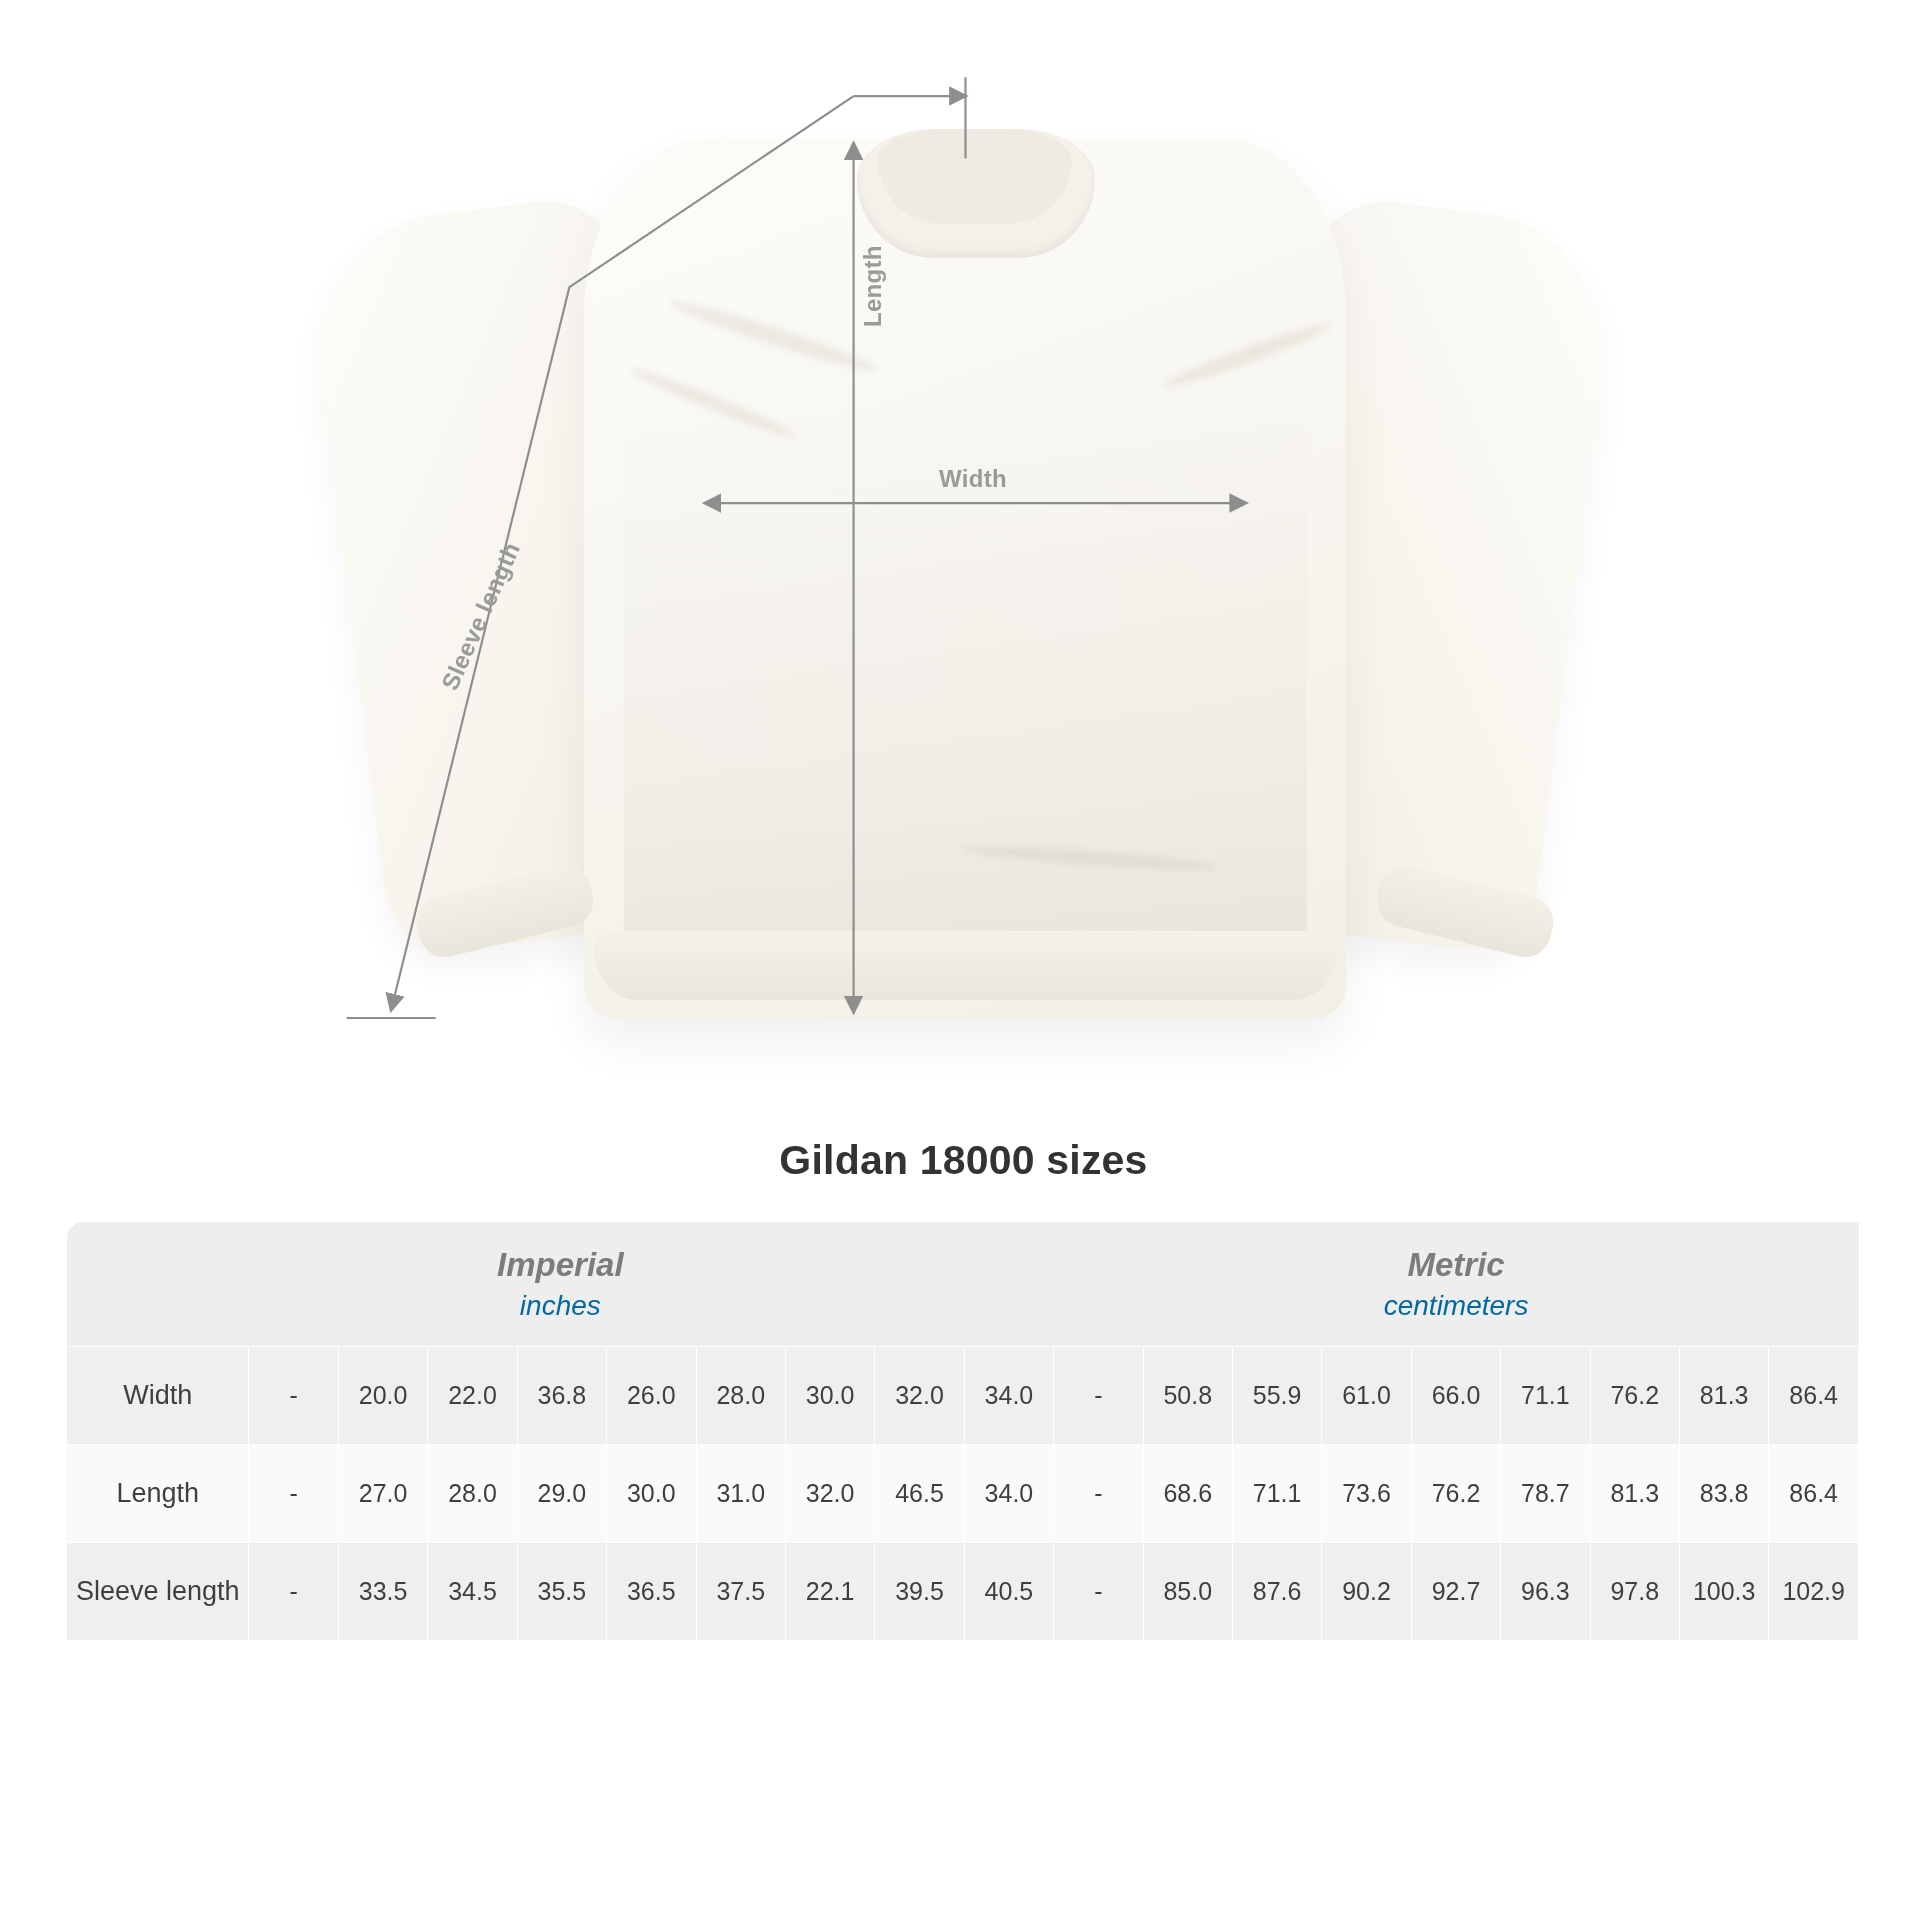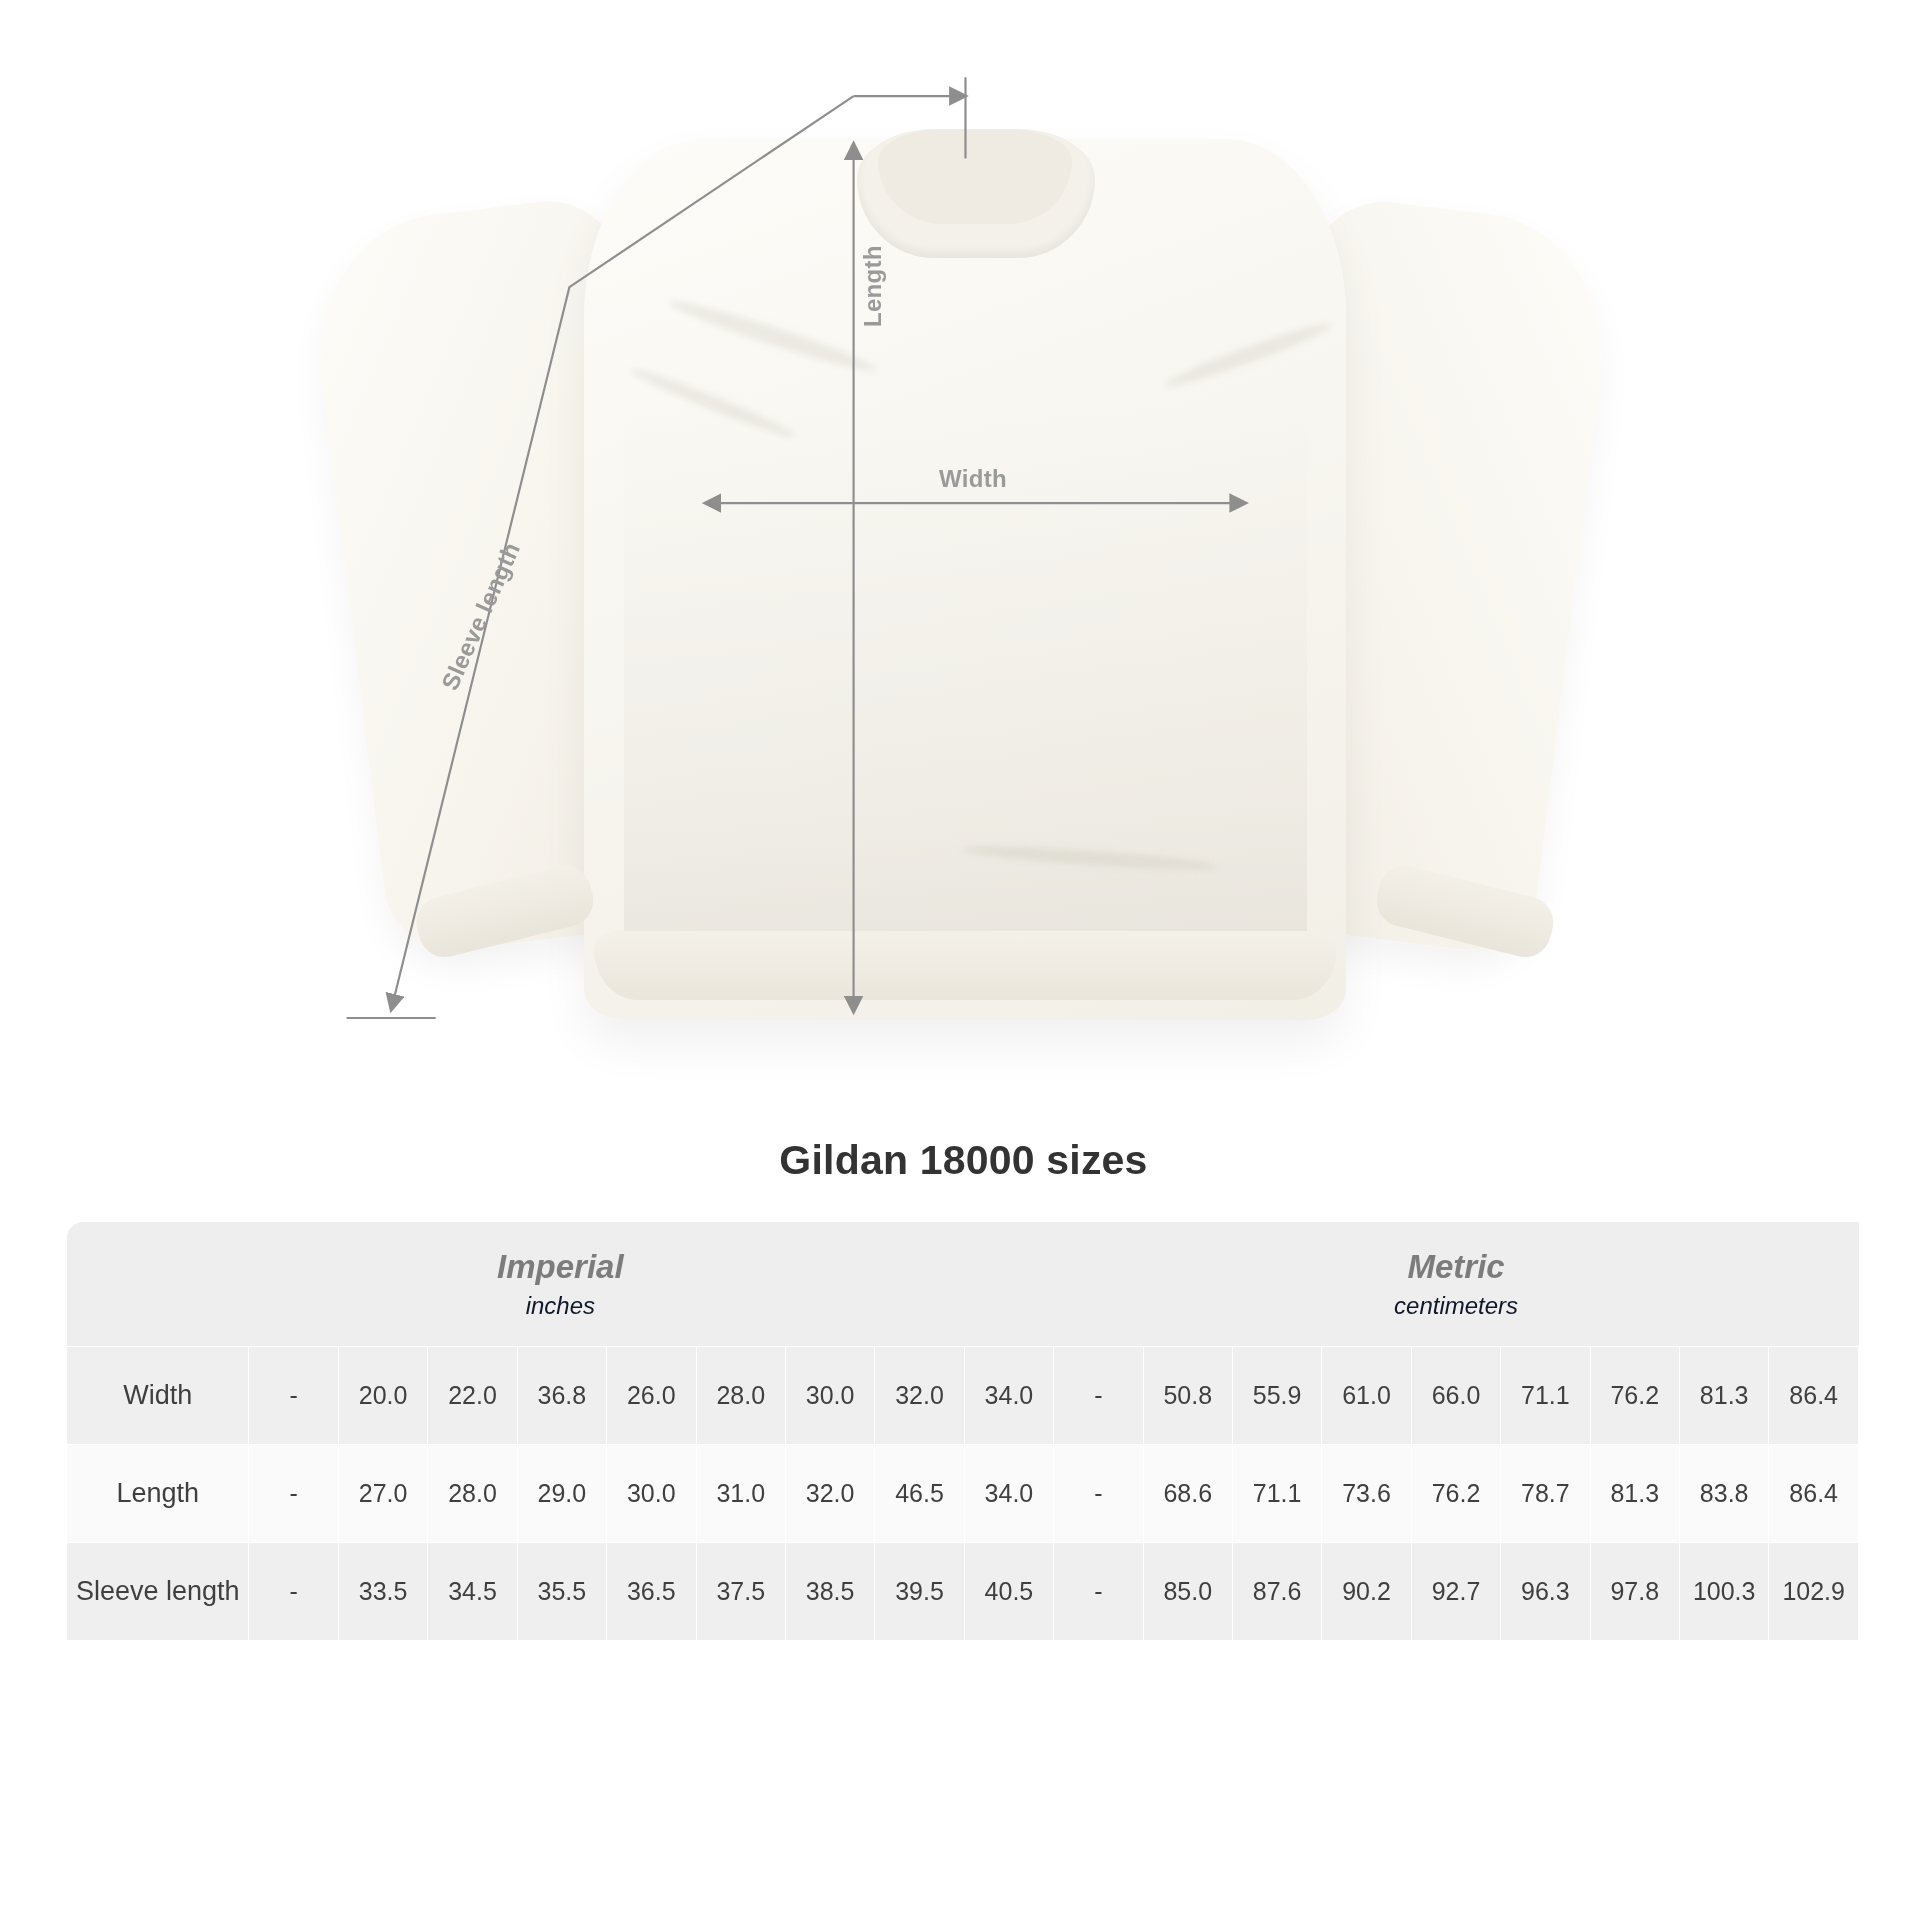--- a/index.html
+++ b/index.html
@@ -174,23 +174,23 @@
   }
   .unit-name {
     font-size: 33px;
     font-weight: bold;
     font-style: italic;
     color: #7c7c7c;
     display: block;
     margin-bottom: 8px;
   }
   .unit-sub {
-    font-size: 24px;
+    font-size: 28px;
     font-style: italic;
-    color: #0f172a;
+    color: #0369a1;
     display: block;
   }
   .hdr-row td {
     height: 97px;
     background: #fbfbfb;
     color: #5d5d5d;
     font-size: 27px;
     border-right: 1px solid #ebebeb;
   }
   .hdr-row td.rowlabel {
@@ -356,21 +356,21 @@
       </tr>
 
       <tr class="data-row alt">
         <td class="rowlabel">Sleeve length</td>
         <td>-</td>
         <td>33.5</td>
         <td>34.5</td>
         <td>35.5</td>
         <td>36.5</td>
         <td>37.5</td>
-        <td>38.5</td>
+        <td>22.1</td>
         <td>39.5</td>
         <td>40.5</td>
         <td>-</td>
         <td>85.0</td>
         <td>87.6</td>
         <td>90.2</td>
         <td>92.7</td>
         <td>96.3</td>
         <td>97.8</td>
         <td>100.3</td>

